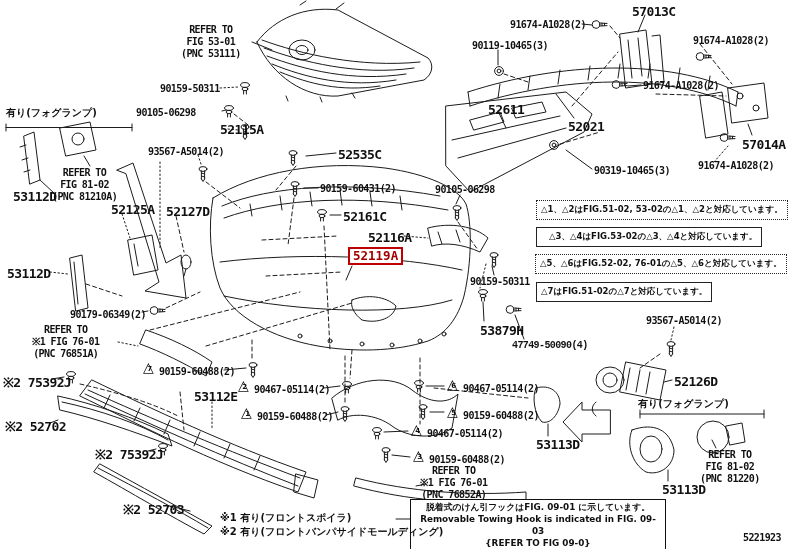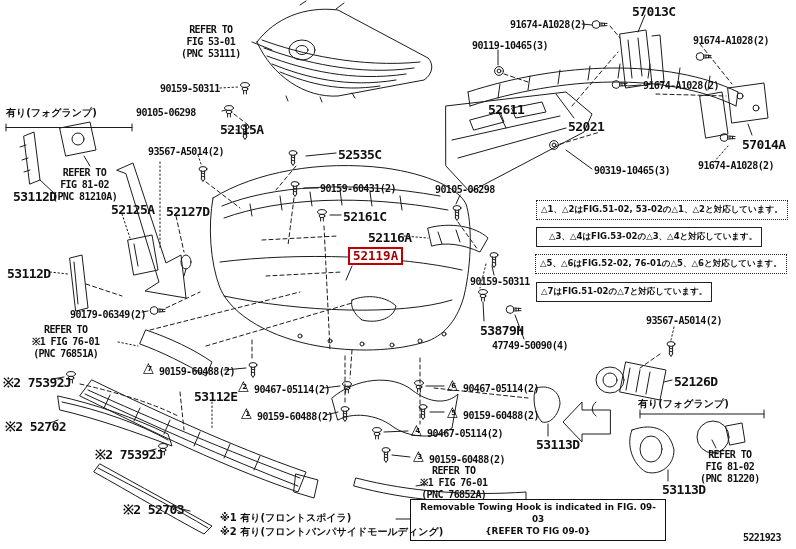--- a/index.html
+++ b/index.html
@@ -316,21 +316,21 @@
     <div class="lbl pnb" style="left: 662px; top: 482px;"><span>53113D</span></div>
     <div class="lbl pn" style="left: 743px; top: 532px;"><span>5221923</span></div>
     <div class="lbl pnb" style="left: 338px; top: 147px;"><span>52535C</span></div>
     <div class="lbl pn" style="left: 320px; top: 183px;"><span>90159-60431(2)</span></div>
     <div class="lbl pnb" style="left: 343px; top: 209px;"><span>52161C</span></div>
     <div class="lbl pnb" style="left: 368px; top: 230px;"><span>52116A</span></div>
     <div class="lbl hl" style="left: 348px; top: 247px; border-color: rgb(192, 0, 0);"><span>52119A</span></div>
     <div class="lbl pn" style="left: 435px; top: 184px;"><span>90105-06298</span></div>
     <div class="lbl pn" style="left: 470px; top: 276px;"><span>90159-50311</span></div>
     <div class="lbl pnb" style="left: 480px; top: 323px;"><span>53879H</span></div>
-    <div class="lbl pn" style="left: 492px; top: 340px;"><span>47749-50090(4)</span></div>
+    <div class="lbl pn" style="left: 512px; top: 340px; font-family: Liberation Mono, monospace;"><span>47749-50090(4)</span></div>
     <div class="lbl pn" style="left: 510px; top: 19px;"><span>91674-A1028(2)</span></div>
     <div class="lbl pnb" style="left: 632px; top: 4px;"><span>57013C</span></div>
     <div class="lbl pn" style="left: 472px; top: 40px;"><span>90119-10465(3)</span></div>
     <div class="lbl pn" style="left: 693px; top: 35px;"><span>91674-A1028(2)</span></div>
     <div class="lbl pn" style="left: 643px; top: 80px;"><span>91674-A1028(2)</span></div>
     <div class="lbl pnb" style="left: 488px; top: 102px;"><span>52611</span></div>
     <div class="lbl pnb" style="left: 568px; top: 119px;"><span>52021</span></div>
     <div class="lbl pn" style="left: 594px; top: 165px;"><span>90319-10465(3)</span></div>
     <div class="lbl pnb" style="left: 742px; top: 137px;"><span>57014A</span></div>
     <div class="lbl pn" style="left: 698px; top: 160px;"><span>91674-A1028(2)</span></div>
@@ -357,18 +357,19 @@
     <div class="blk" style="left: 700px; top: 449px;">
       <div>REFER TO</div>
       <div>FIG 81-02</div>
       <div>(PNC 81220)</div>
     </div>
     <div class="note dotted" style="left: 536px; top: 200px;">△1、△2はFIG.51-02, 53-02の△1、△2と対応しています。</div>
     <div class="note" style="left: 536px; top: 227px; padding-left: 12px;">△3、△4はFIG.53-02の△3、△4と対応しています。</div>
     <div class="note dotted" style="left: 535px; top: 254px;">△5、△6はFIG.52-02, 76-01の△5、△6と対応しています。</div>
     <div class="note" style="left: 536px; top: 282px;">△7はFIG.51-02の△7と対応しています。</div>
     <div class="bottom-note" style="left: 410px; top: 499px; width: 246px;">
+      <div>脱着式のけん引フックはFIG. 09-01 に示しています。</div>
       <div>Removable Towing Hook is indicated in FIG. 09-03</div>
       <div>{REFER TO FIG 09-0}</div>
     </div>
     <div class="fn" style="left: 220px; top: 511px;">※1 有り(フロントスポイラ)</div>
     <div class="fn" style="left: 220px; top: 525px;">※2 有り(フロントバンパサイドモールディング)</div>
   </div>
 
 </body></html>

